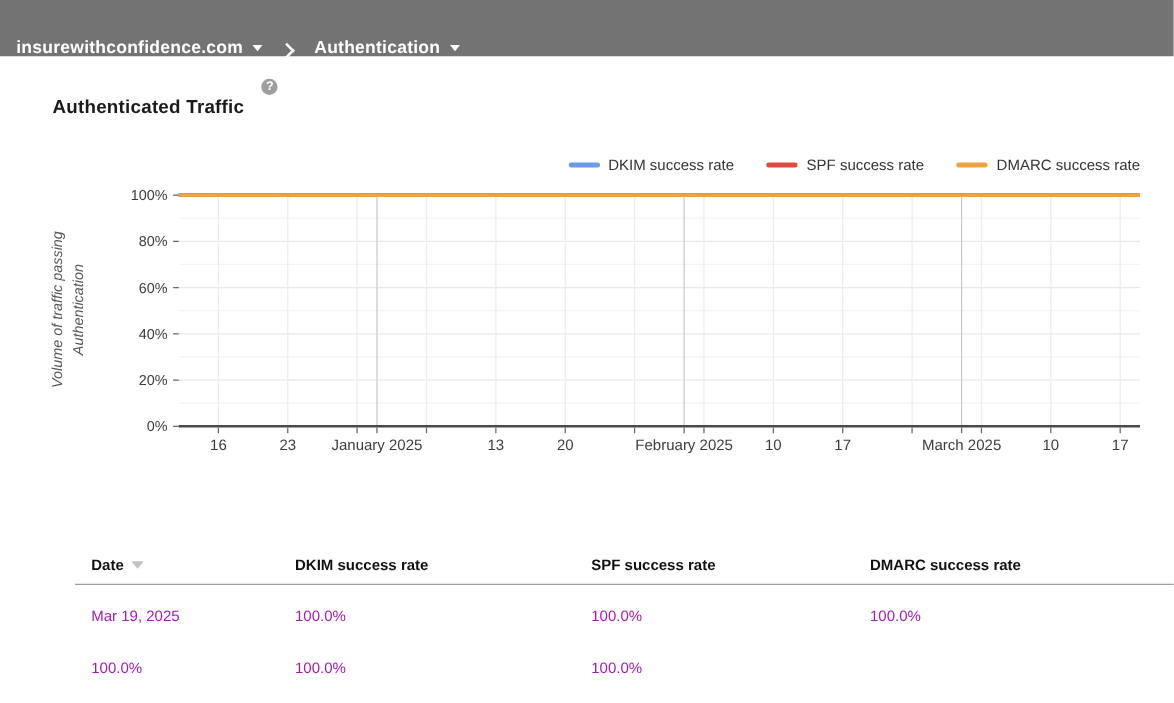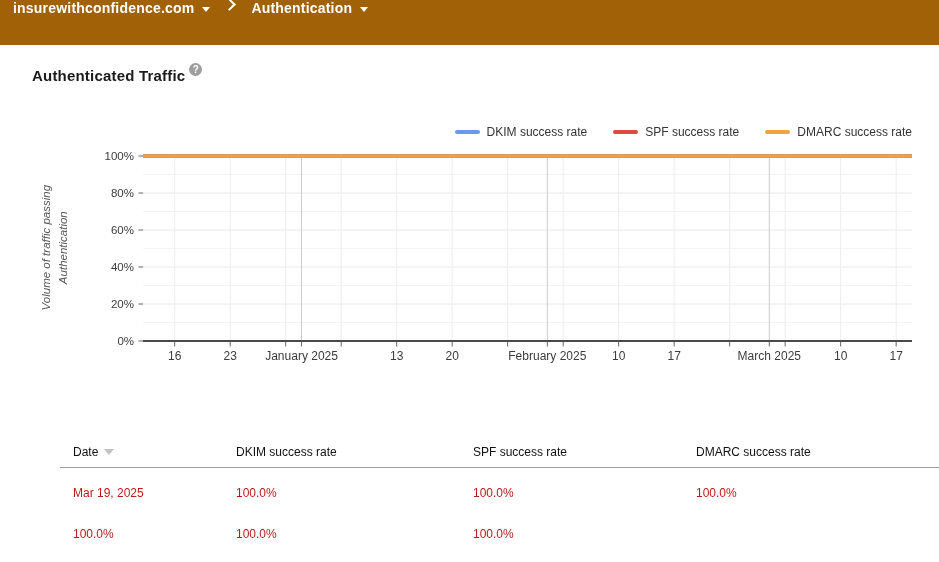--- a/index.html
+++ b/index.html
@@ -4,41 +4,41 @@
 <style>
   html,body{margin:0;padding:0;}
   body{
     width:939px;height:562px;position:relative;overflow:hidden;
     background:#ffffff;font-family:"Liberation Sans",sans-serif;
     -webkit-font-smoothing:antialiased;
   }
 
   
   .navbar{
-    height:45px;background:#a16207;display:flex;align-items:flex-start;
+    height:45px;background:#737373;display:flex;align-items:flex-end;
     padding:0 16px 0 13px;box-sizing:border-box;color:#fff;
   }
   .nav-menu{
     display:flex;align-items:center;cursor:pointer;
     font-size:14px;font-weight:bold;letter-spacing:.2px;
   }
   .caret{
     width:0;height:0;margin-left:8px;margin-top:3px;
     border-left:4px solid transparent;border-right:4px solid transparent;
     border-top:5px solid #ffffff;
   }
   .nav-chevron{
     width:7px;height:7px;margin:0 17px 0 15px;
     border-top:2px solid #fff;border-right:2px solid #fff;
     transform:rotate(45deg);
   }
 
   
   .title-row{display:flex;align-items:flex-start;margin:20px 0 0 30px;}
-  .page-title{font-size:15px;font-weight:bold;color:#1b1b1b;margin:2px;letter-spacing:.2px;}
+  .page-title{font-size:15px;font-weight:bold;color:#1b1b1b;margin:12px;letter-spacing:.2px;}
   .help-icon{
     width:13px;height:13px;border-radius:50%;background:#9e9e9e;color:#fff;
     font-size:10px;font-weight:bold;line-height:13px;text-align:center;
     margin-left:2px;margin-top:-2px;cursor:pointer;
   }
   .help-icon::after{content:"?";}
 
   
   .chart-wrap{position:absolute;left:0;top:115px;width:939px;height:260px;}
   .legend{
@@ -56,29 +56,29 @@
   #chart-svg text{font-family:"Liberation Sans",sans-serif;}
 
   
   .table{position:absolute;left:60px;top:438px;width:879px;font-size:12px;}
   .t-row{
     display:grid;grid-template-columns:163px 237px 223px 1fr;
     padding-left:13px;box-sizing:border-box;align-items:center;
   }
   .t-head{
     height:30px;align-items:start;padding-top:7px;
-    border-bottom:1px solid #9e9e9e;color:#111;font-weight:normal;
+    border-bottom:1px solid #9e9e9e;color:#111;font-weight:bold;
   }
   .t-head .t-cell{display:flex;align-items:center;}
   .sort-icon{
     width:0;height:0;margin-left:6px;
     border-left:5px solid transparent;border-right:5px solid transparent;
     border-top:6px solid #c2c2c2;
   }
-  .t-body .t-row{height:41px;color:#b91c1c;}
+  .t-body .t-row{height:41px;color:#a21caf;}
   .t-body{padding-top:4px;}
 </style>
 </head>
 <body>
 
 <nav class="navbar">
   <div class="nav-menu">
     <span>insurewithconfidence.com</span>
     <span class="caret"></span>
   </div>

